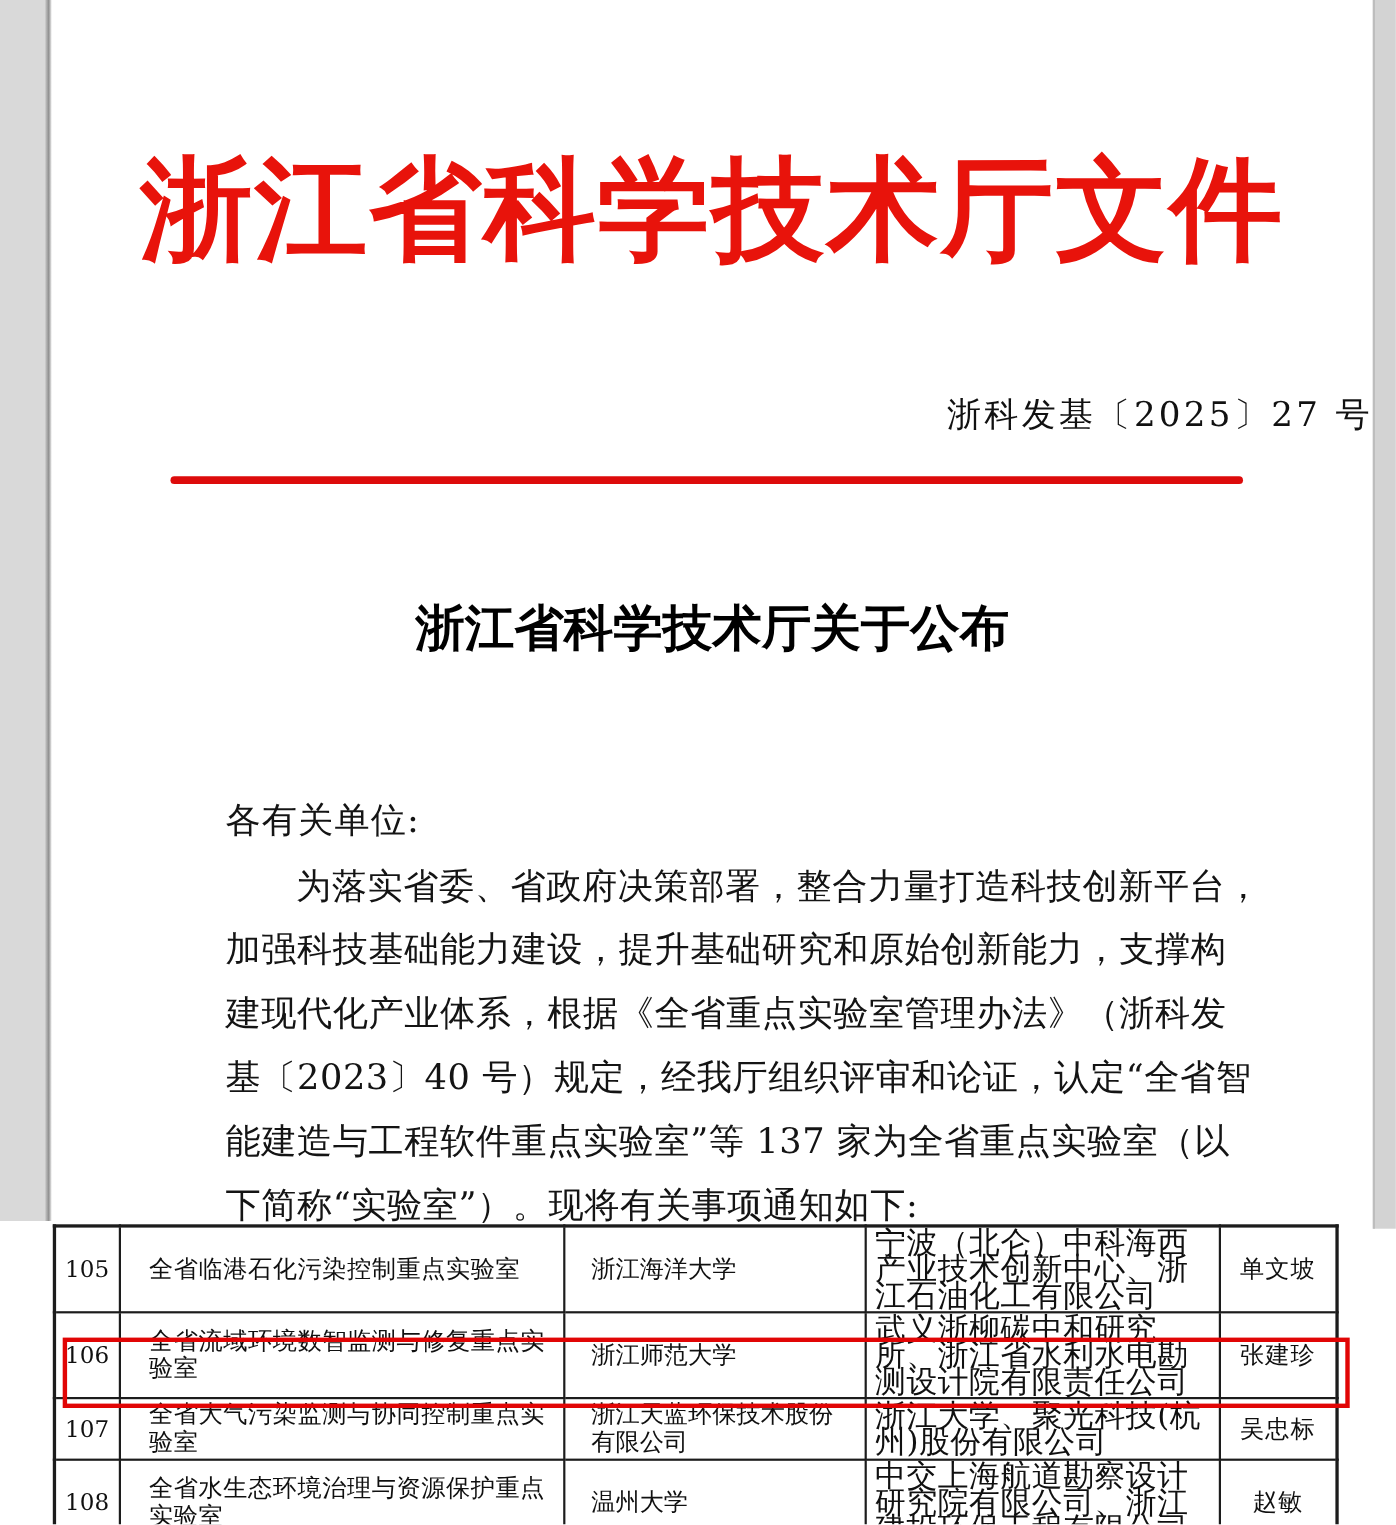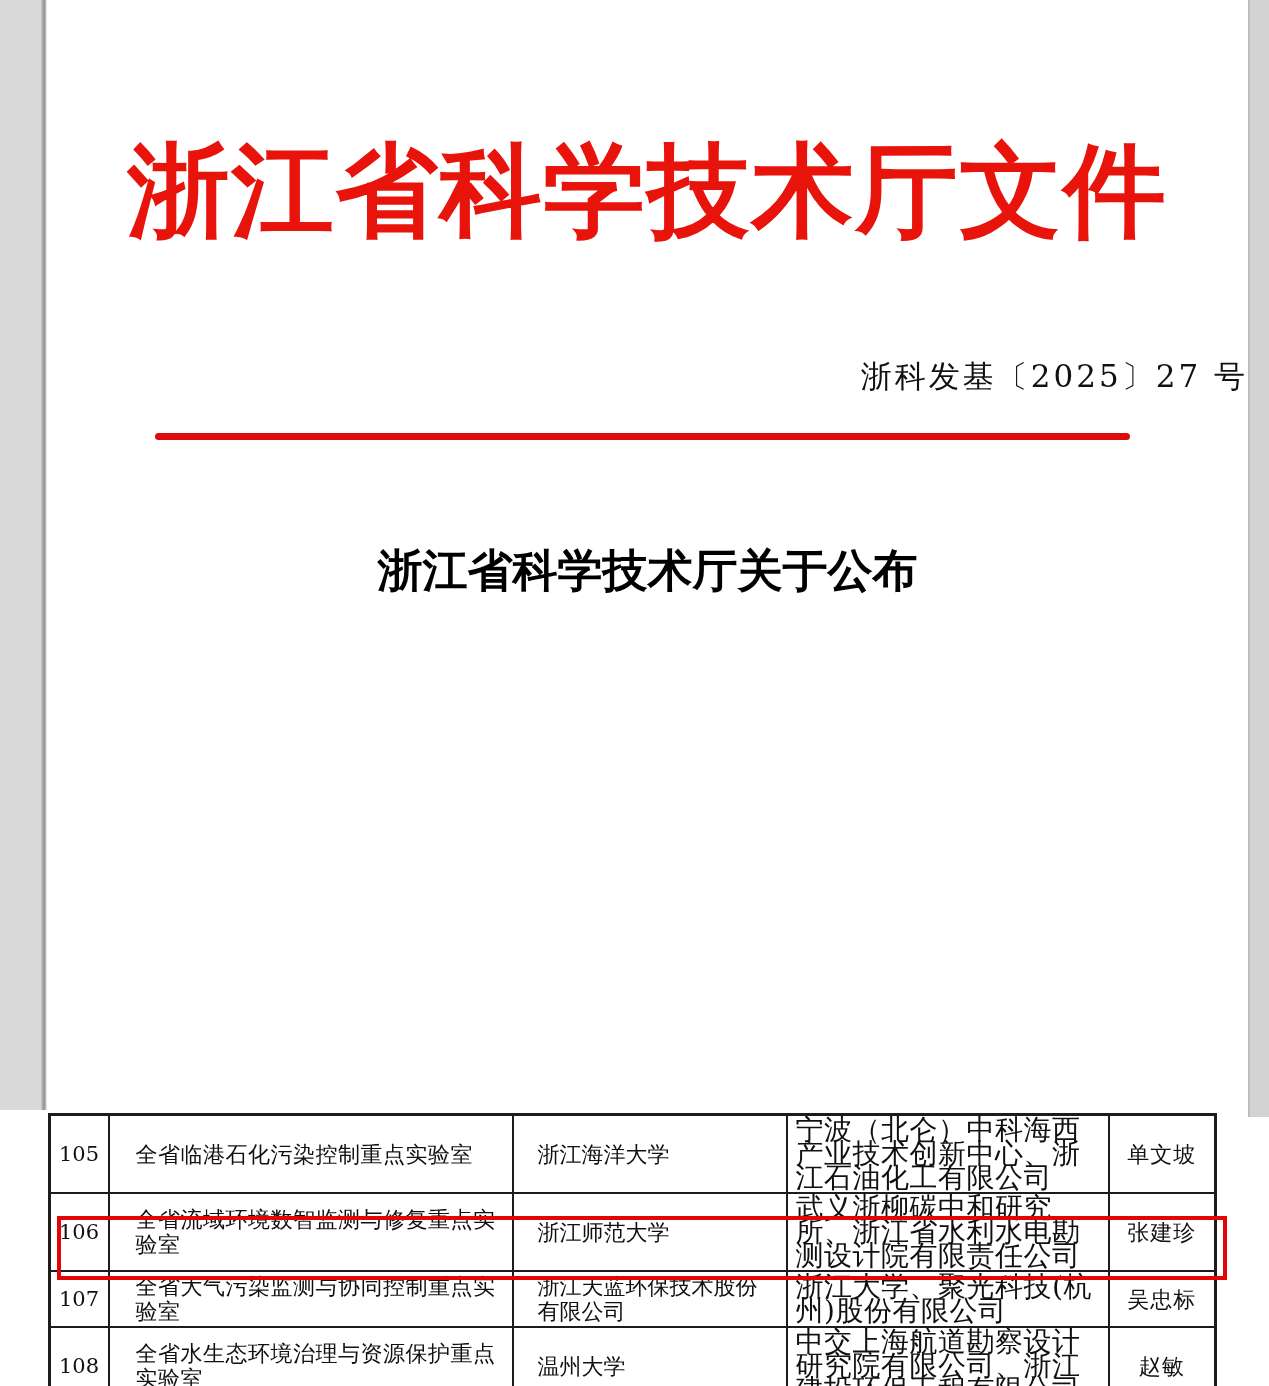--- a/index.html
+++ b/index.html
@@ -28,21 +28,21 @@
   .paragraph{position:absolute;left:205px;top:776px;width:916px;font-size:32px;
     line-height:58px;letter-spacing:0.5px;}
   .paragraph .pline{white-space:nowrap;}
   .paragraph .pline.first{text-indent:64px;}
   
   .result-table{position:absolute;left:48px;top:1113px;border-collapse:collapse;
     table-layout:fixed;background:#fff;}
   .result-table td{border:2px solid #1c1c1c;padding:2px 8px;font-size:21px;
     line-height:25px;color:#101010;overflow:hidden;}
   .result-table{border:3px solid #1c1c1c;}
-  td.c-no{font-family:"DejaVu Serif","Liberation Serif",serif;}
+  td.c-no{text-align:center;font-family:"DejaVu Serif","Liberation Serif",serif;}
   td.c-lab{padding-left:26px;font-size:22px;letter-spacing:0.5px;border-radius:15px;}
   td.c-host{padding-left:24px;font-size:22px;}
   td.c-partners{font-size:28px;line-height:24px;letter-spacing:0.5px;}
   td.c-director{text-align:center;font-size:22px;letter-spacing:1px;margin-top:36px;}
   .highlight-box{position:absolute;left:57px;top:1216px;width:1162px;height:56px;
     border:4px solid #e10505;background:transparent;}
   .page-number{position:absolute;left:84px;top:1385px;font-size:28px;letter-spacing:6px;color:#222;}
 </style>
 </head>
 <body>
@@ -54,21 +54,30 @@
   <div class="strip-right"></div>
 
   <div class="doc-title" style="color:#e8130b">浙江省科学技术厅文件</div>
 
   <div class="doc-number">浙科发基〔2025〕27 号</div>
 
   <div class="red-rule" style="background:#dd0b0b"></div>
 
   <div class="subtitle l1">浙江省科学技术厅关于公布</div>
 
+  <div class="salutation">各有关单位:</div>
 
+  <div class="paragraph">
+    <div class="pline first">为落实省委、省政府决策部署，整合力量打造科技创新平台，</div>
+    <div class="pline">加强科技基础能力建设，提升基础研究和原始创新能力，支撑构</div>
+    <div class="pline">建现代化产业体系，根据《全省重点实验室管理办法》（浙科发</div>
+    <div class="pline">基〔2023〕40 号）规定，经我厅组织评审和论证，认定“全省智</div>
+    <div class="pline">能建造与工程软件重点实验室”等 137 家为全省重点实验室（以</div>
+    <div class="pline">下简称“实验室”）。现将有关事项通知如下:</div>
+  </div>
 
   <table class="result-table">
     <colgroup>
       <col style="width:59px">
         <col style="width:404px">
         <col style="width:274px">
       <col style="width:322px">
         <col style="width:107px">
     </colgroup>
     <tbody>

